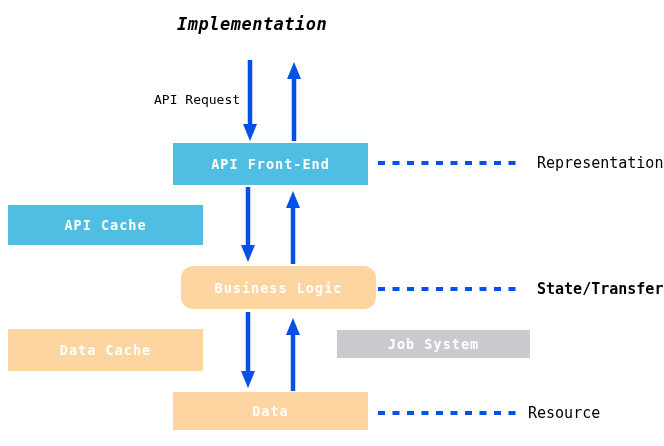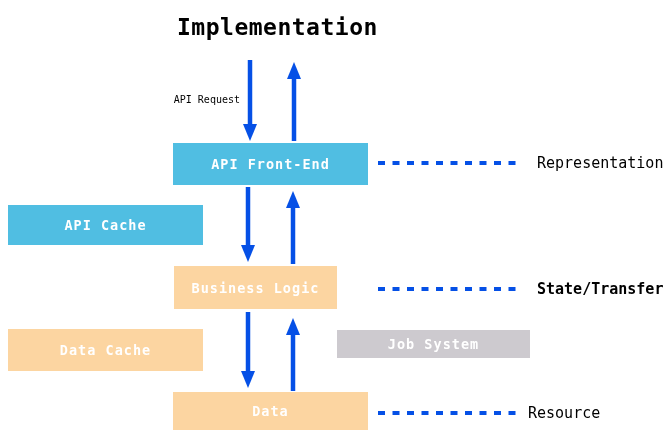--- a/index.html
+++ b/index.html
@@ -7,28 +7,29 @@
     position: relative;
     width: 664px;
     height: 446px;
     background: #ffffff;
     font-family: "DejaVu Sans Mono", monospace;
     overflow: hidden;
   }
   .title {
     position: absolute;
     left: 177px; top: 14px; width: 200px;
-    font-size: 23px;
+    font-size: 17px;
     font-weight: bold;
     color: var(--text_black, #000);
     letter-spacing: 0.5px;
+    font-style: italic;
   }
   .edge-label {
     position: absolute;
-    font-size: 10px;
+    font-size: 13px;
     color: var(--text_black, #000);
     line-height: 16px;
     white-space: nowrap;
   }
   .box {
     position: absolute;
     display: flex;
     align-items: center;
     justify-content: center;
     color: var(--box_text, #fff);
@@ -106,21 +107,21 @@
   <div class="edge-label" style="left:154px; top:92px; width:86px; text-align:right;">API Request</div>
 
   <div class="box blue" style="left:173px; top:143px; width:195px; height:42px;">
     <span>API Front-End</span>
   </div>
 
   <div class="box blue" style="left:8px; top:205px; width:195px; height:40px;">
     <span>API Cache</span>
   </div>
 
-  <div class="box orange" style="left:174px; top:266px; width:163px; height:43px;">
+  <div class="box orange" style="left:181px; top:266px; width:195px; height:43px;border-radius:12px;">
     <span>Business Logic</span>
   </div>
 
   <div class="box orange" style="left:8px; top:329px; width:195px; height:42px;">
     <span>Data Cache</span>
   </div>
 
   <div class="box gray" style="left:337px; top:330px; width:193px; height:28px;">
     <span>Job System</span>
   </div>

